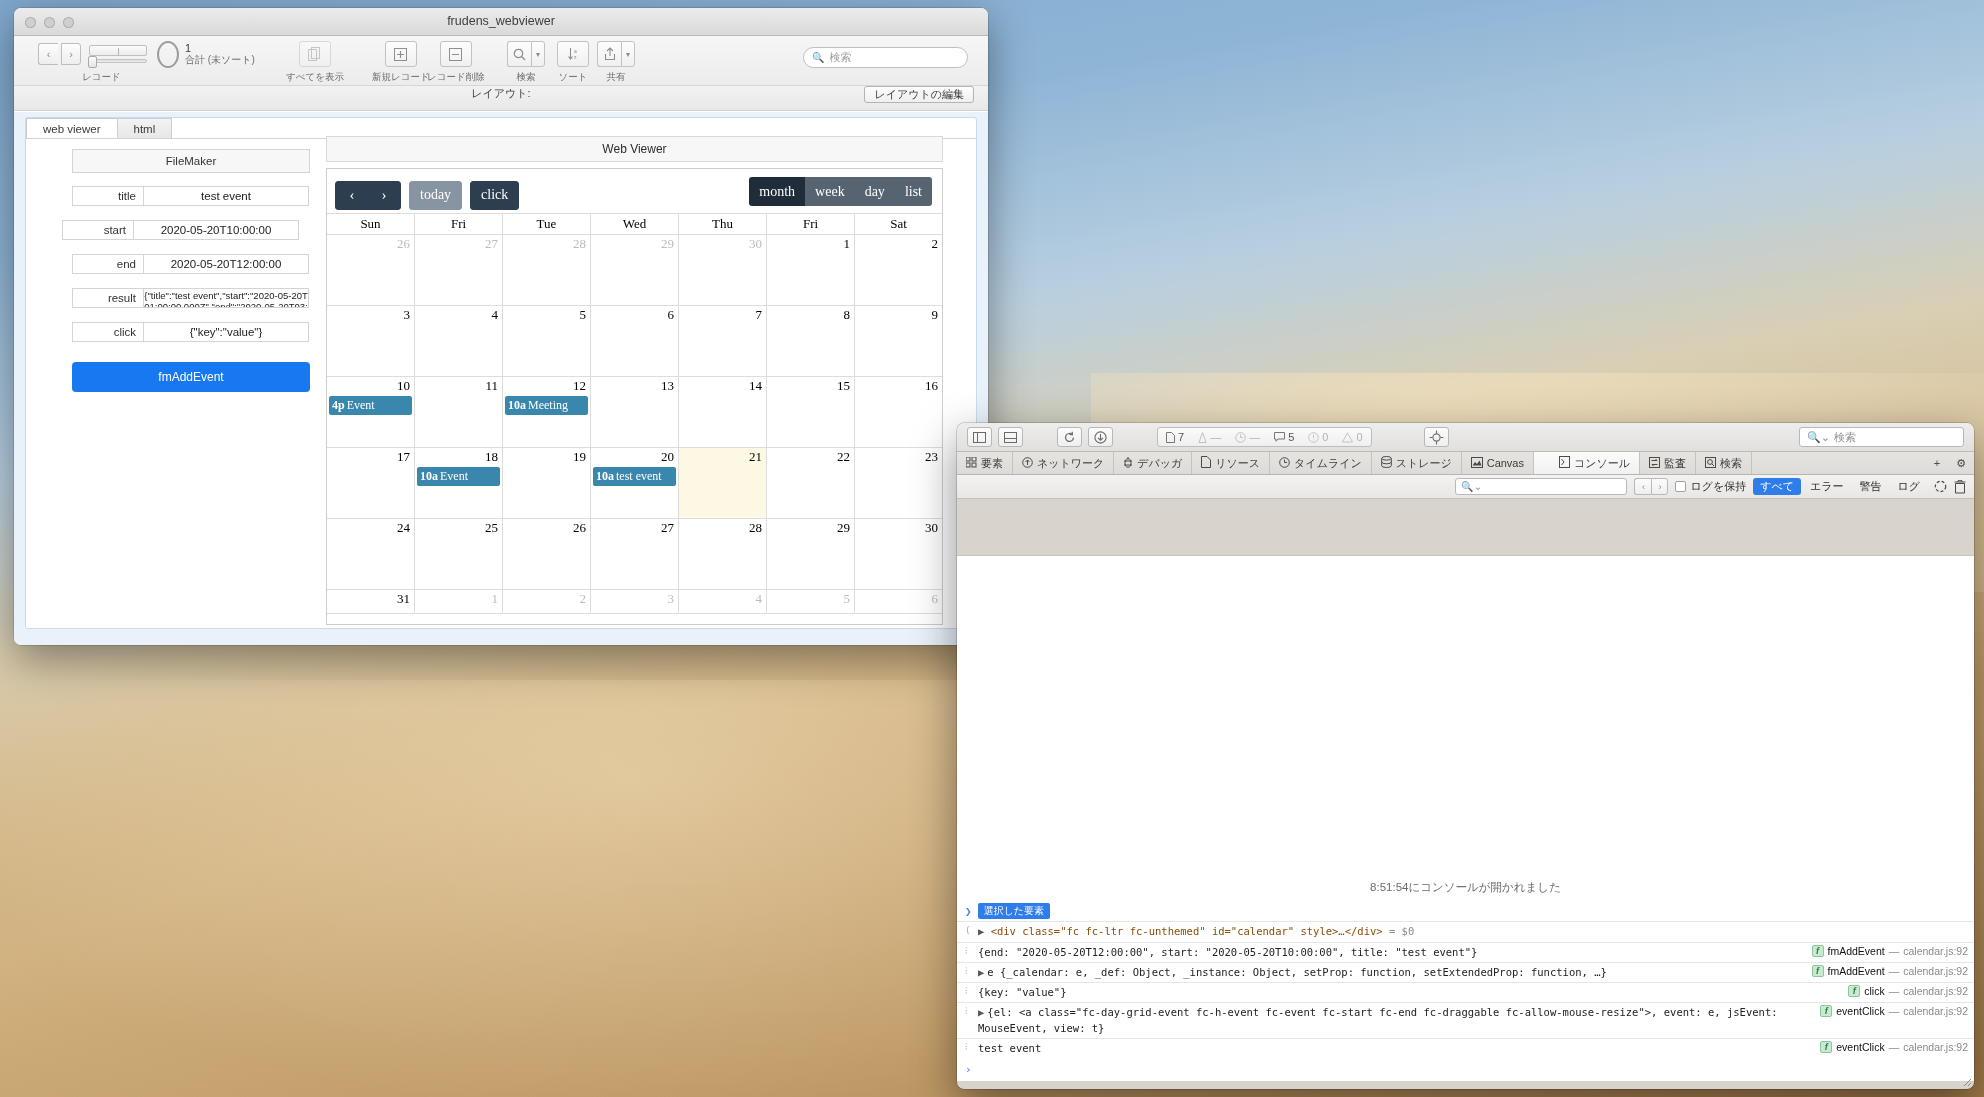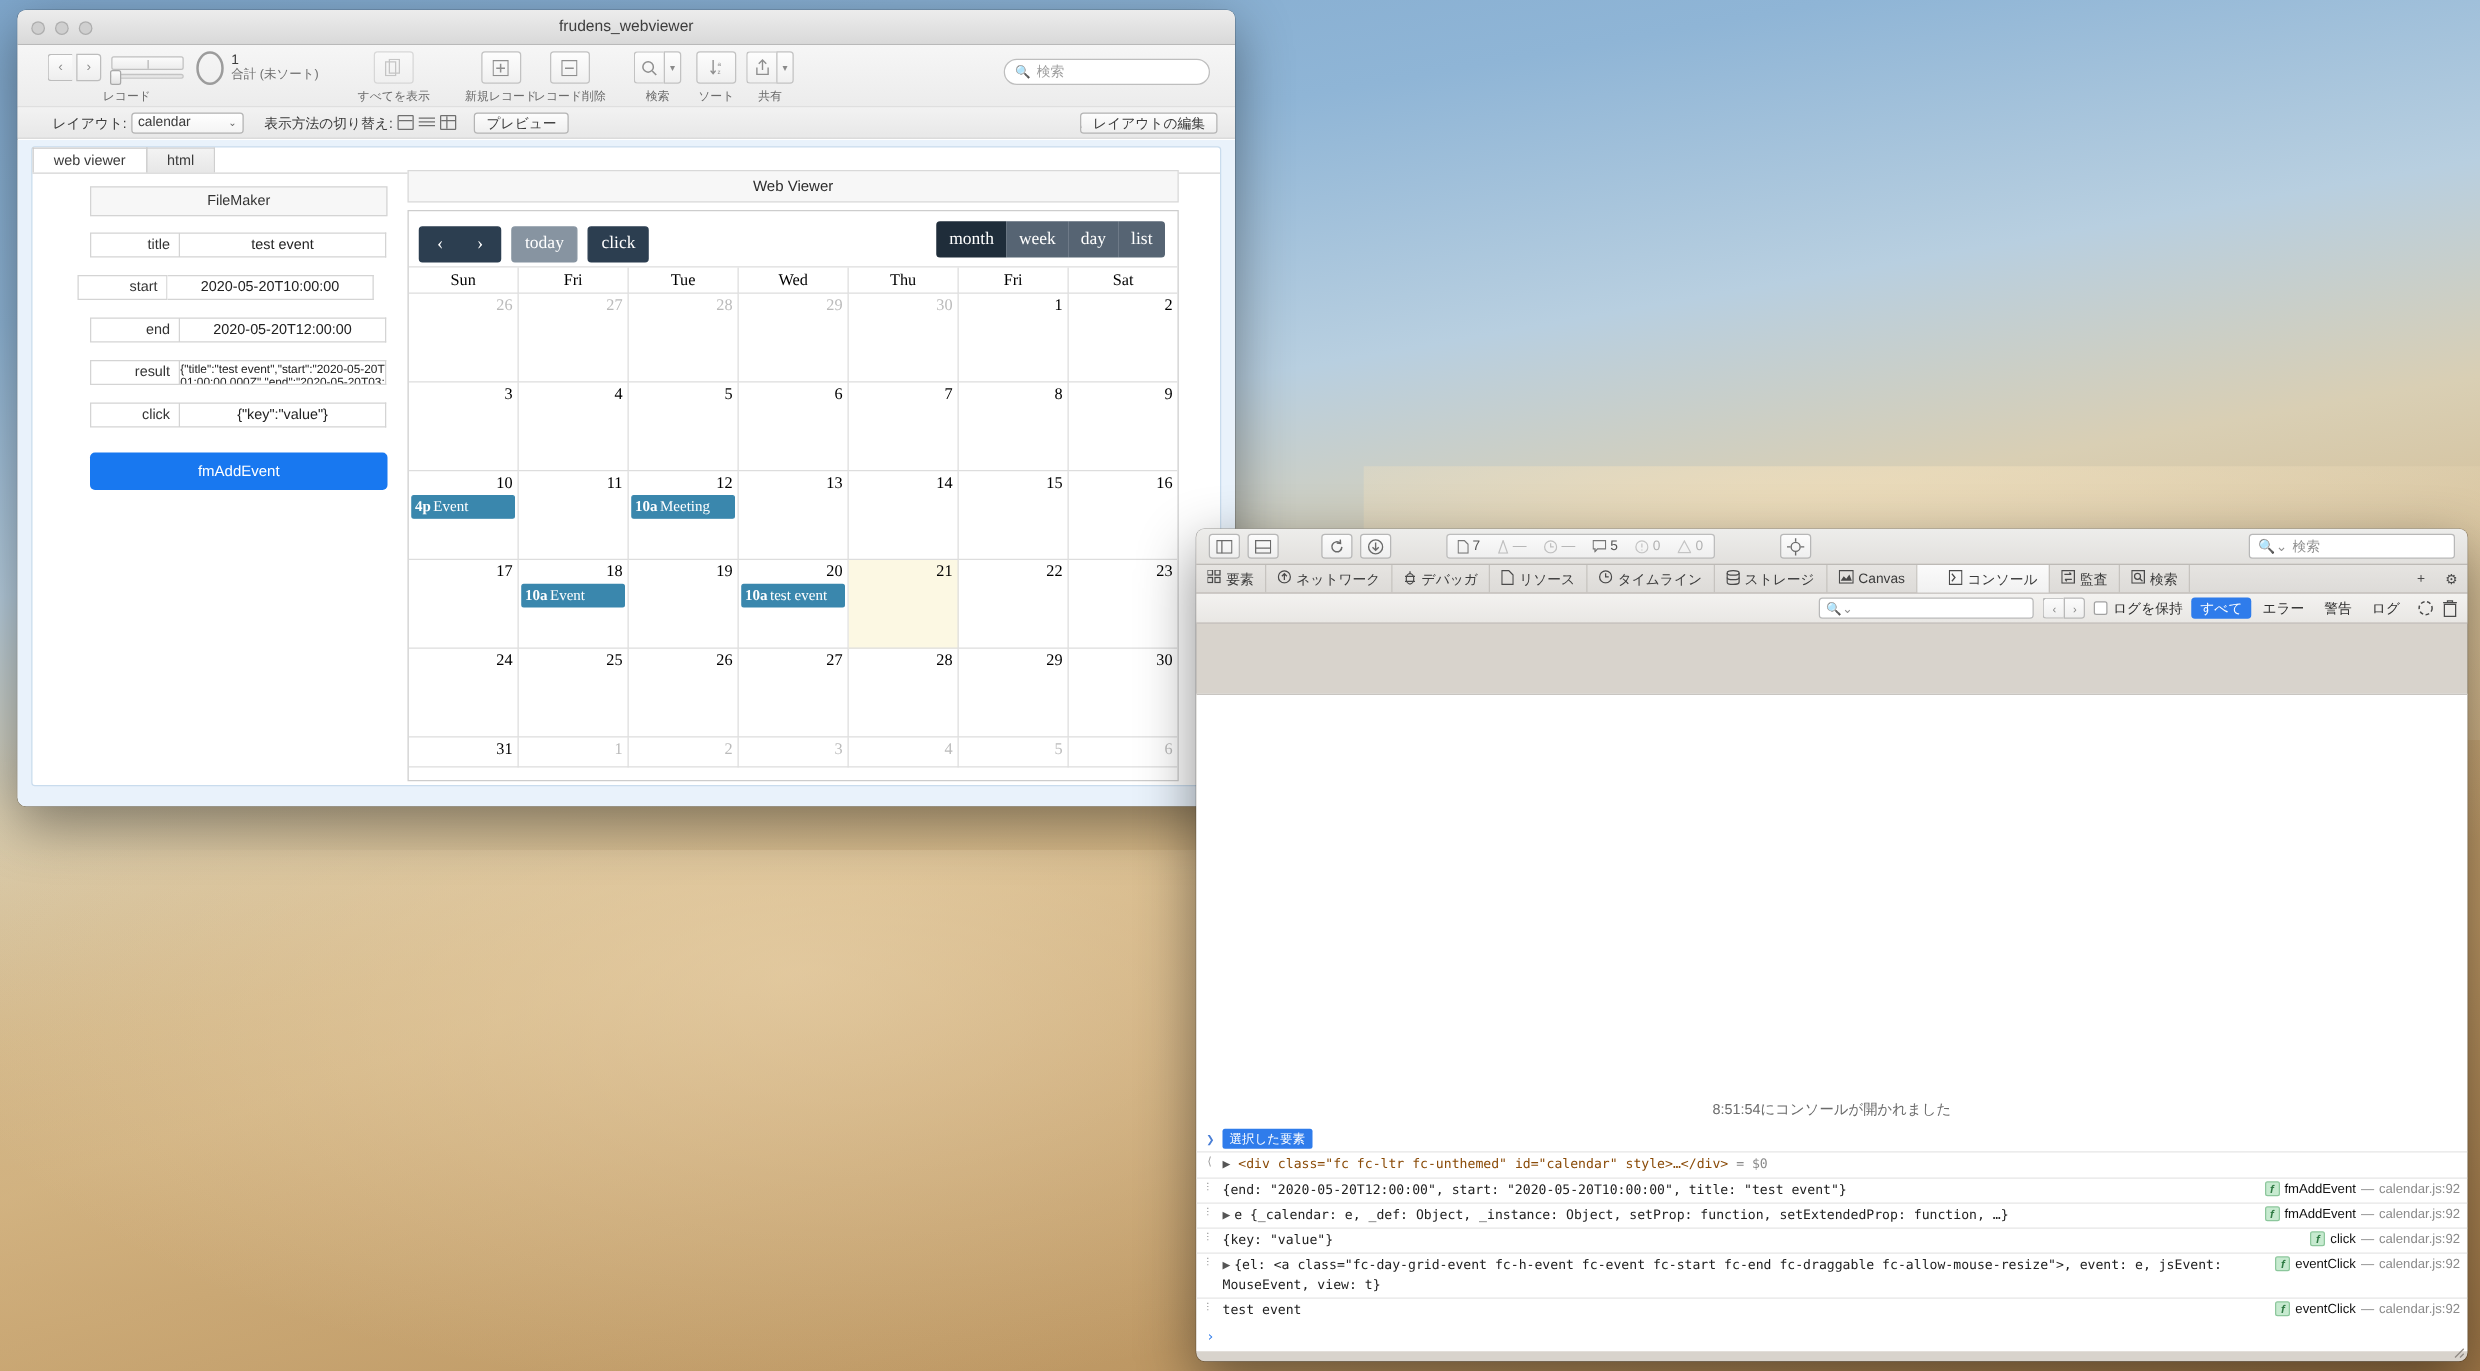--- a/index.html
+++ b/index.html
@@ -71,21 +71,21 @@
     position:absolute;right:20px;top:11px;width:165px;height:21px;
     background:#fff;border:1px solid #bebebe;border-radius:11px;
     display:flex;align-items:center;padding:0 8px;gap:5px;
   }
   .fm-search .q{font-size:10px;color:#8d8d8d;}
   .fm-search .ph{font-size:11px;color:#9d9d9d;}
 
   .fm-layoutbar{
     height:25px;background:linear-gradient(#f2f2f2,#e8e8e8);
     border-bottom:1px solid #cfcfcf;display:flex;align-items:center;
-    padding:0 28px;gap:4px;font-size:11px;color:#3b3b3b;position:relative;
+    padding:0 3px;gap:20px;font-size:11px;color:#3b3b3b;position:relative;flex-direction:column;
   }
   .lo-select{
     width:90px;height:17px;background:linear-gradient(#fff,#f4f4f4);
     border:1px solid #b4b4b4;border-radius:3px;display:flex;align-items:center;
     padding:0 4px;font-size:11px;position:relative;
   }
   .lo-select .cv{position:absolute;right:5px;font-size:8px;color:#666;}
   .viewicon{width:13px;height:12px;border:1px solid #6f6f6f;border-radius:1px;position:relative;}
   .viewicon.form:before{content:"";position:absolute;left:0;right:0;top:3px;height:1px;background:#6f6f6f;}
   .viewicon.list{border:none;}

